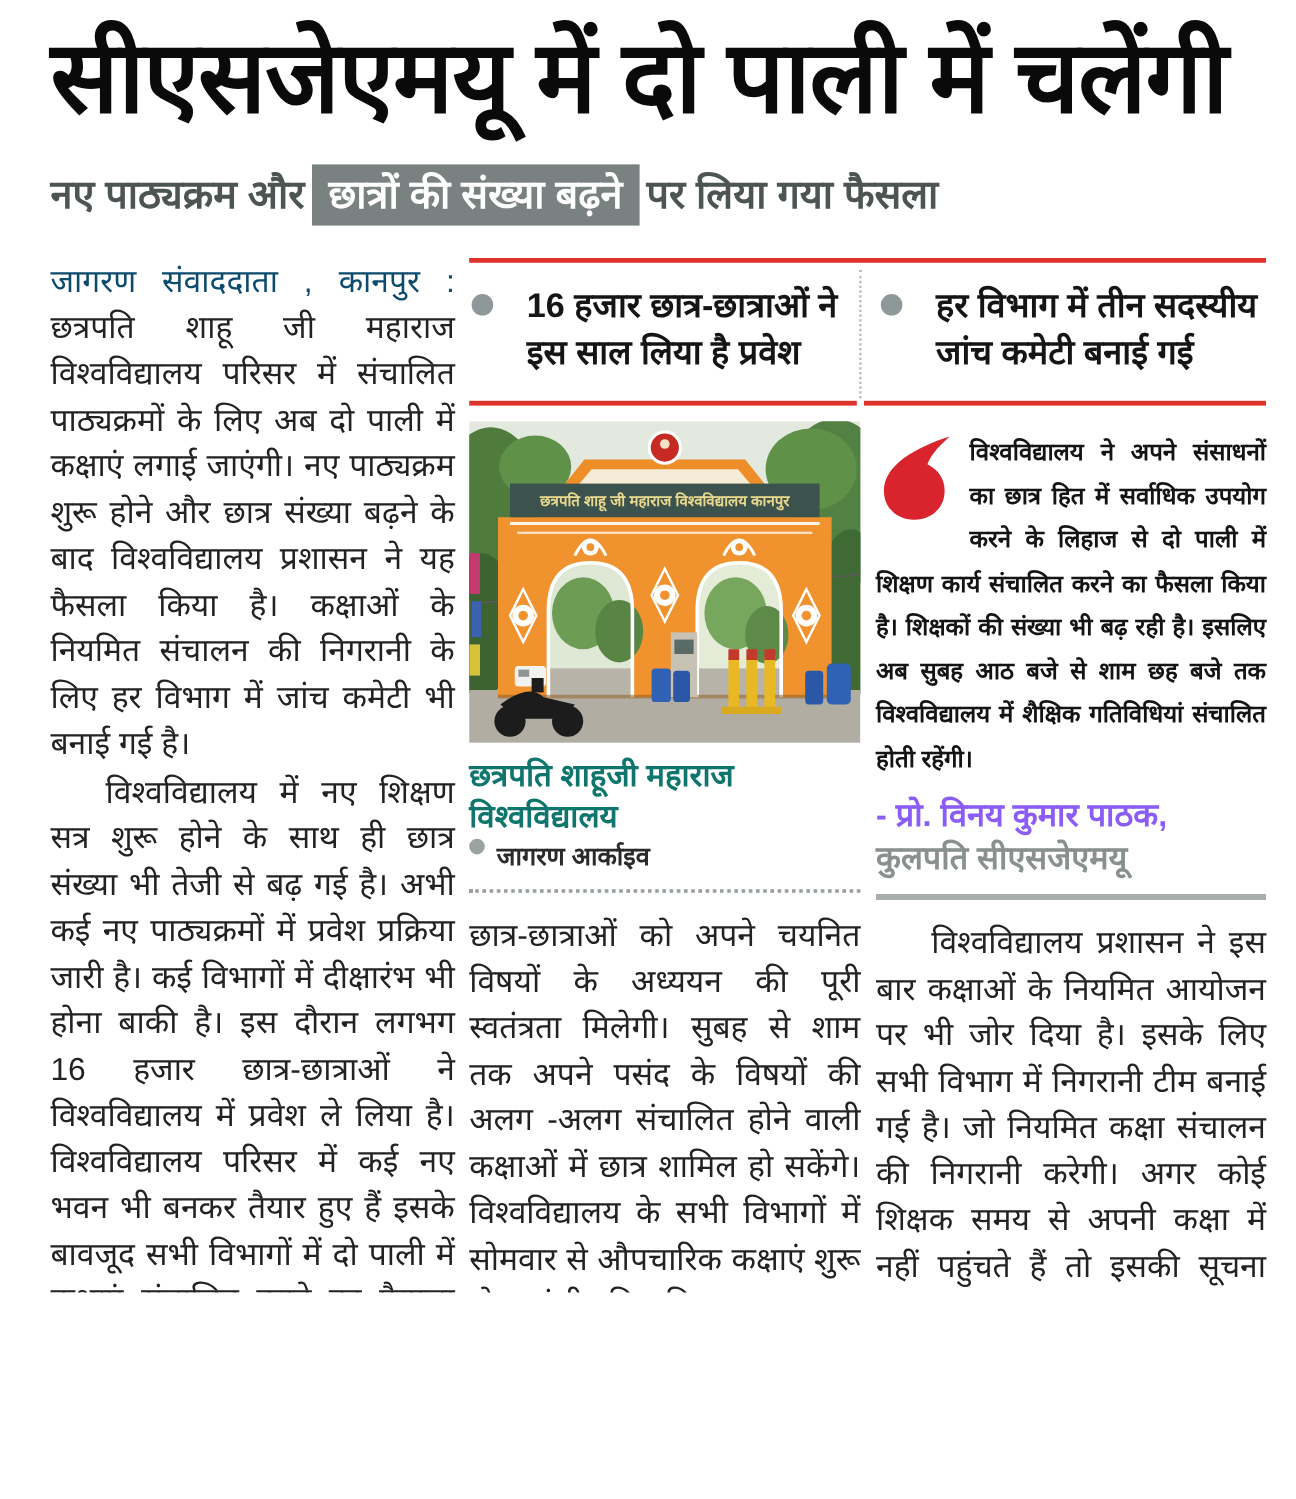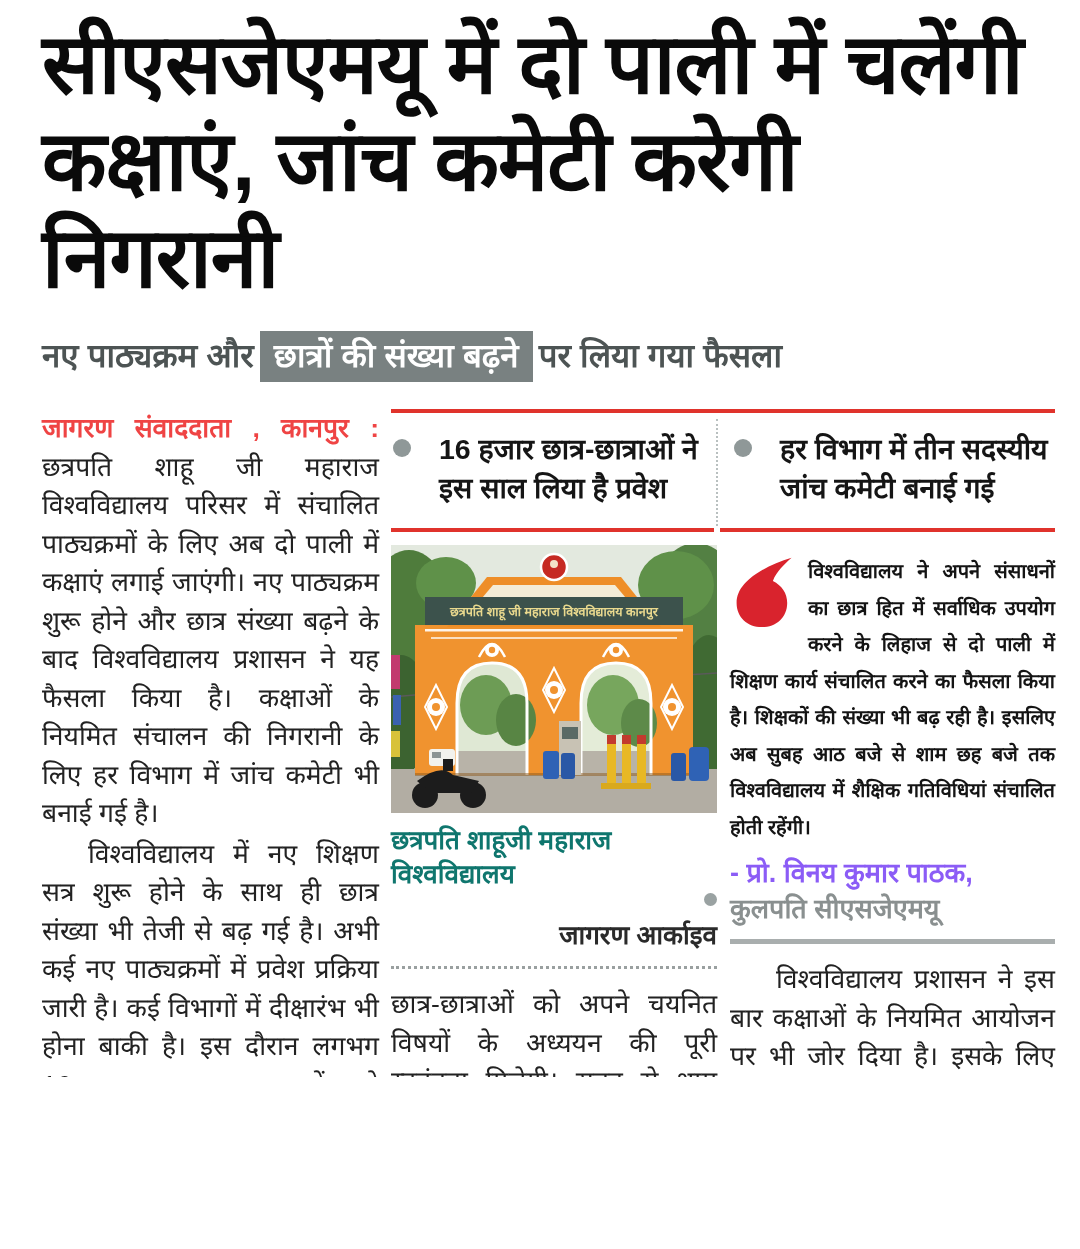--- a/index.html
+++ b/index.html
@@ -48,21 +48,21 @@
 
   .bodytext{
     font-size:26.5px;
     line-height:38.5px;
     text-align:justify;
     color:#222222;
   }
   .bodytext p{margin:0;}
   .bodytext p + p{margin-top:2px;}
   .p-indent{text-indent:46px;}
-  .dateline{font-weight:700;color:#ef4444;}
+  .dateline{font-weight:400;color:#0c4a6e;}
 
   
   .hl-band{
     display:flex;
     border-top:4px solid #e0332c;
   }
   .hl-item{
     flex:1;
     display:flex;
     gap:28px;
@@ -100,24 +100,23 @@
   
   .photo{display:block;width:326px;height:268px;}
   .caption{
     margin-top:10px;
     font-size:26px;
     line-height:34px;
     font-weight:700;
     color:#0f766e;
   }
   .credit{
-    display:flex;align-items:flex-end;gap:10px;
-    font-size:26px;font-weight:700;color:#2a2a2a;
+    display:flex;align-items:flex-start;gap:10px;
+    font-size:21px;font-weight:700;color:#2a2a2a;
     margin-top:2px;
-    flex-direction:column;
   }
   .credit-dot{
     width:13px;height:13px;border-radius:50%;
     background:#9aa2a2;flex:none;
   }
   .dotted-rule{
     border:none;
     border-bottom:3px dotted #9aa0a0;
     margin:14px 0 16px 0;
   }
@@ -156,21 +155,21 @@
     border-radius:50%;
     background:#101010;
   }
 </style>
 </head>
 <body>
 
 <div class="page">
 
   <h1 class="headline"><span>सीएसजेएमयू में दो पाली में चलेंगी</span><br>
-  <span>कक्षाएं, जांच कमेटी करेगी निगरानी</span></h1>
+  </h1>
 
   <div class="subhead">
     <span>नए पाठ्यक्रम और</span><span class="hl">छात्रों की संख्या बढ़ने</span><span>पर लिया गया फैसला</span>
   </div>
 
   <div class="cols">
 
     <div class="col-left bodytext">
       <p><span class="dateline">जागरण संवाददाता , कानपुर :</span> <span>छत्रपति शाहू जी महाराज विश्वविद्यालय परिसर में संचालित पाठ्यक्रमों के लिए अब दो पाली में कक्षाएं लगाई जाएंगी। नए पाठ्यक्रम शुरू होने और छात्र संख्या बढ़ने के बाद विश्वविद्यालय प्रशासन ने यह फैसला किया है। कक्षाओं के नियमित संचालन की निगरानी के लिए हर विभाग में  जांच कमेटी भी बनाई गई है।</span></p>
       <p class="p-indent">विश्वविद्यालय में नए शिक्षण सत्र शुरू होने के साथ ही छात्र संख्या भी तेजी से बढ़ गई है। अभी कई नए पाठ्यक्रमों में प्रवेश प्रक्रिया जारी है। कई विभागों में दीक्षारंभ भी होना बाकी है। इस दौरान लगभग 16 हजार छात्र-छात्राओं ने विश्वविद्यालय में प्रवेश ले लिया है। विश्वविद्यालय परिसर में कई नए भवन भी बनकर तैयार हुए हैं इसके बावजूद सभी विभागों में दो पाली में कक्षाएं संचालित करने का फैसला किया गया है। इसके तहत पहली पाली की कक्षाएं सुबह आठ बजे से तीन बजे तक और दूसरी पाली की कक्षाएं 10 बजे से पांच बजे तक संचालित होंगी। इससे</p>

